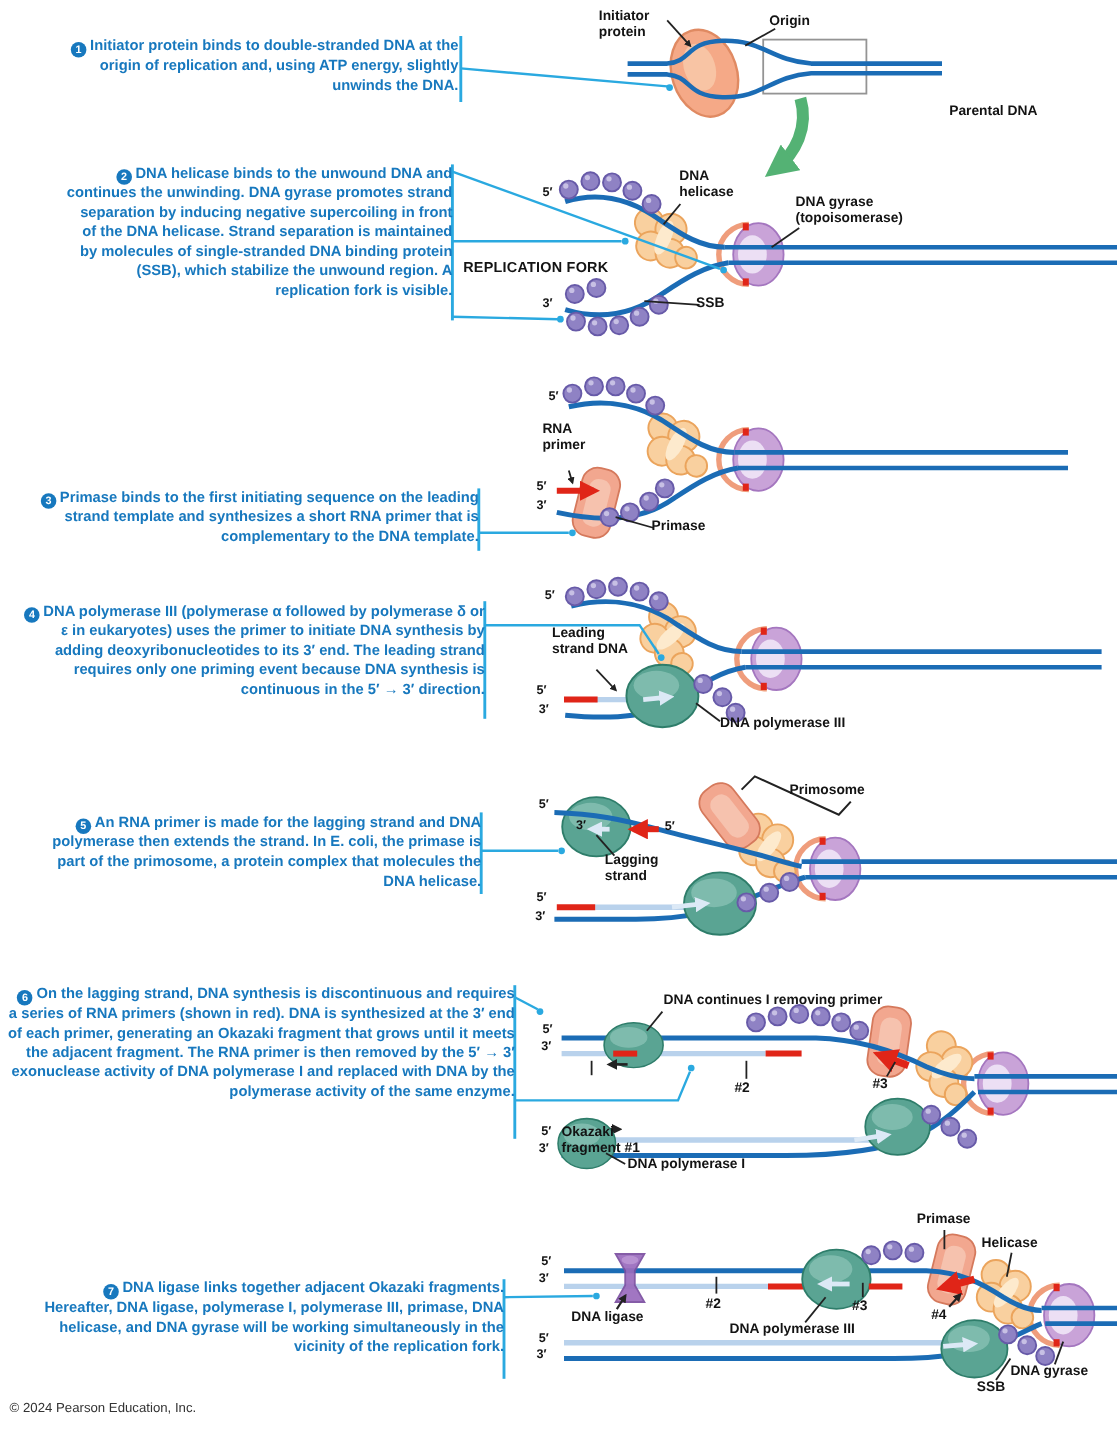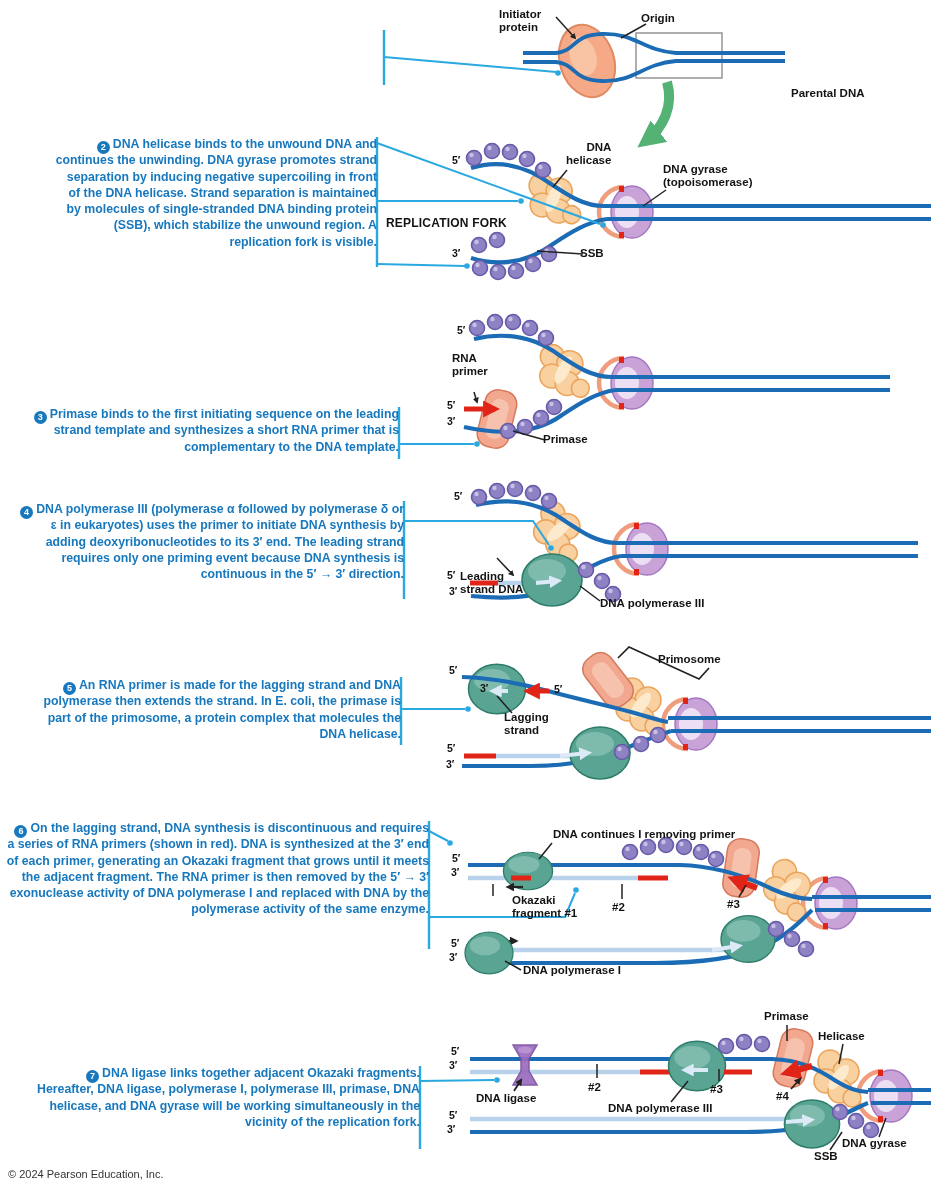--- a/index.html
+++ b/index.html
@@ -276,67 +276,68 @@
     <path d="M719,1069 V1081" stroke="#222" stroke-width="1.5"></path>
     <path d="M791,1089 L800,1079" stroke="#222" stroke-width="1.8" marker-end="url(#mBlack)"></path>
     <path d="M830,1150 L842,1132" stroke="#222" stroke-width="1.5"></path>
     <path d="M879,1137 L886,1118" stroke="#222" stroke-width="1.5"></path>
     <path d="M420,1066 V1149" stroke="#2aa9e0" stroke-width="2.4"></path>
     <path d="M420,1081 L494,1080" stroke="#2aa9e0" stroke-width="2"></path>
         <circle cx="497" cy="1080" r="2.8" fill="#2aa9e0"></circle>
   </g>
 </svg>
 
+<div class="step" style="left:52px;top:30px;width:330px;"><span class="badge">1</span><span>Initiator protein binds to double-stranded DNA at the origin of replication and, using ATP energy, slightly unwinds the DNA.</span></div>
 <div class="step" style="left:54px;top:136px;width:323px;"><span class="badge">2</span><span>DNA helicase binds to the unwound DNA and continues the unwinding. DNA gyrase promotes strand separation by inducing negative supercoiling in front of the DNA helicase. Strand separation is maintained by molecules of single-stranded DNA binding protein (SSB), which stabilize the unwound region. A replication fork is visible.</span></div>
 <div class="step" style="left:20px;top:406px;width:379px;"><span class="badge">3</span><span>Primase binds to the first initiating sequence on the leading strand template and synthesizes a short RNA primer that is complementary to the DNA template.</span></div>
 <div class="step" style="left:16px;top:501px;width:388px;"><span class="badge">4</span><span>DNA polymerase III (polymerase α followed by polymerase δ or ε in eukaryotes) uses the primer to initiate DNA synthesis by adding deoxyribonucleotides to its 3′ end. The leading strand requires only one priming event because DNA synthesis is continuous in the 5′ → 3′ direction.</span></div>
 <div class="step" style="left:23px;top:677px;width:378px;"><span class="badge">5</span><span>An RNA primer is made for the lagging strand and DNA polymerase then extends the strand. In E. coli, the primase is part of the primosome, a protein complex that molecules the DNA helicase.</span></div>
 <div class="step" style="left:6px;top:820px;width:423px;"><span class="badge">6</span><span>On the lagging strand, DNA synthesis is discontinuous and requires a series of RNA primers (shown in red). DNA is synthesized at the 3′ end of each primer, generating an Okazaki fragment that grows until it meets the adjacent fragment. The RNA primer is then removed by the 5′ → 3′ exonuclease activity of DNA polymerase I and replaced with DNA by the polymerase activity of the same enzyme.</span></div>
 <div class="step" style="left:26px;top:1065px;width:394px;"><span class="badge">7</span><span>DNA ligase links together adjacent Okazaki fragments. Hereafter, DNA ligase, polymerase I, polymerase III, primase, DNA helicase, and DNA gyrase will be working simultaneously in the vicinity of the replication fork.</span></div>
 
 <div class="lbl" style="left:499px;top:8px;">Initiator
 protein</div>
 <div class="lbl" style="left:641px;top:12px;">Origin</div>
 <div class="lbl" style="left:791px;top:48px;margin-top:39px;">Parental DNA</div>
-<div class="lbl" style="left:566px;top:141px;text-align:right;">DNA
+<div class="lbl" style="left:566px;top:141px;">DNA
 helicase</div>
 <div class="lbl" style="left:663px;top:163px;">DNA gyrase
 (topoisomerase)</div>
 <div class="lbl caps" style="left:386px;top:217px;">REPLICATION FORK</div>
 <div class="lbl" style="left:580px;top:247px;">SSB</div>
 <div class="lbl pl" style="left:452px;top:155px;">5′</div>
 <div class="lbl pl" style="left:452px;top:248px;">3′</div>
 
 <div class="lbl pl" style="left:457px;top:325px;">5′</div>
 <div class="lbl" style="left:452px;top:352px;">RNA
 primer</div>
 <div class="lbl pl" style="left:447px;top:400px;">5′</div>
 <div class="lbl pl" style="left:447px;top:416px;">3′</div>
 <div class="lbl" style="left:543px;top:433px;">Primase</div>
 
 <div class="lbl pl" style="left:454px;top:491px;">5′</div>
-<div class="lbl" style="left:460px;top:522px;margin-top:48px;">Leading
+<div class="lbl" style="left:460px;top:522px;">Leading
 strand DNA</div>
 <div class="lbl pl" style="left:447px;top:570px;">5′</div>
 <div class="lbl pl" style="left:449px;top:586px;">3′</div>
 <div class="lbl" style="left:600px;top:597px;">DNA polymerase III</div>
 
 <div class="lbl" style="left:658px;top:653px;">Primosome</div>
 <div class="lbl pl" style="left:449px;top:665px;">5′</div>
 <div class="lbl pl" style="left:480px;top:683px;">3′</div>
 <div class="lbl pl" style="left:554px;top:684px;">5′</div>
 <div class="lbl" style="left:504px;top:711px;">Lagging
 strand</div>
 <div class="lbl pl" style="left:447px;top:743px;">5′</div>
 <div class="lbl pl" style="left:446px;top:759px;">3′</div>
 
 <div class="lbl" style="left:553px;top:828px;">DNA continues I removing primer</div>
 <div class="lbl pl" style="left:452px;top:853px;">5′</div>
 <div class="lbl pl" style="left:451px;top:867px;">3′</div>
-<div class="lbl" style="left:468px;top:894px;margin-left:44px;">Okazaki
+<div class="lbl" style="left:468px;top:938px;">Okazaki
 fragment #1</div>
 <div class="lbl" style="left:612px;top:901px;">#2</div>
 <div class="lbl" style="left:727px;top:898px;">#3</div>
 <div class="lbl pl" style="left:451px;top:938px;">5′</div>
 <div class="lbl pl" style="left:449px;top:952px;">3′</div>
 <div class="lbl" style="left:523px;top:964px;">DNA polymerase I</div>
 
 <div class="lbl" style="left:764px;top:1010px;">Primase</div>
 <div class="lbl" style="left:818px;top:1030px;">Helicase</div>
 <div class="lbl pl" style="left:451px;top:1046px;">5′</div>

